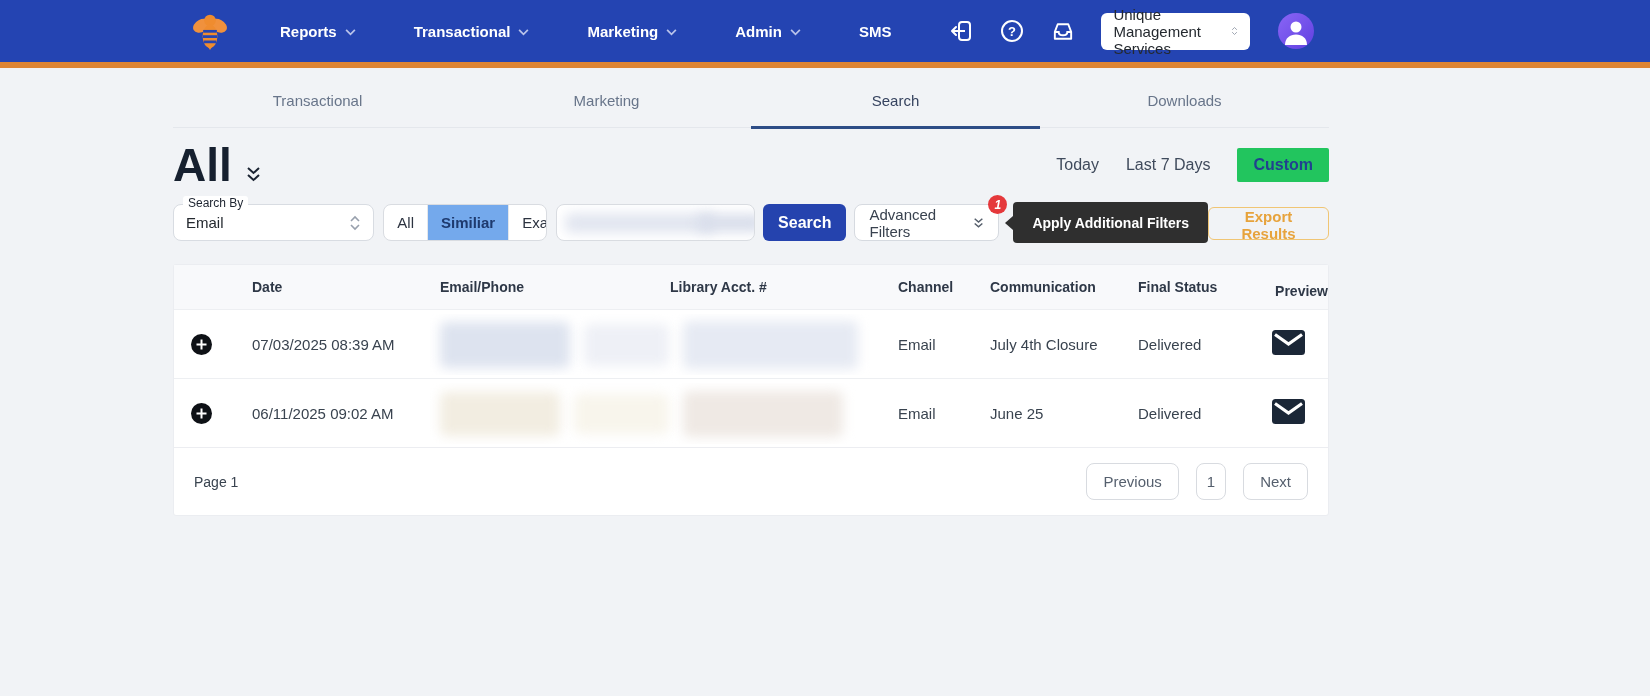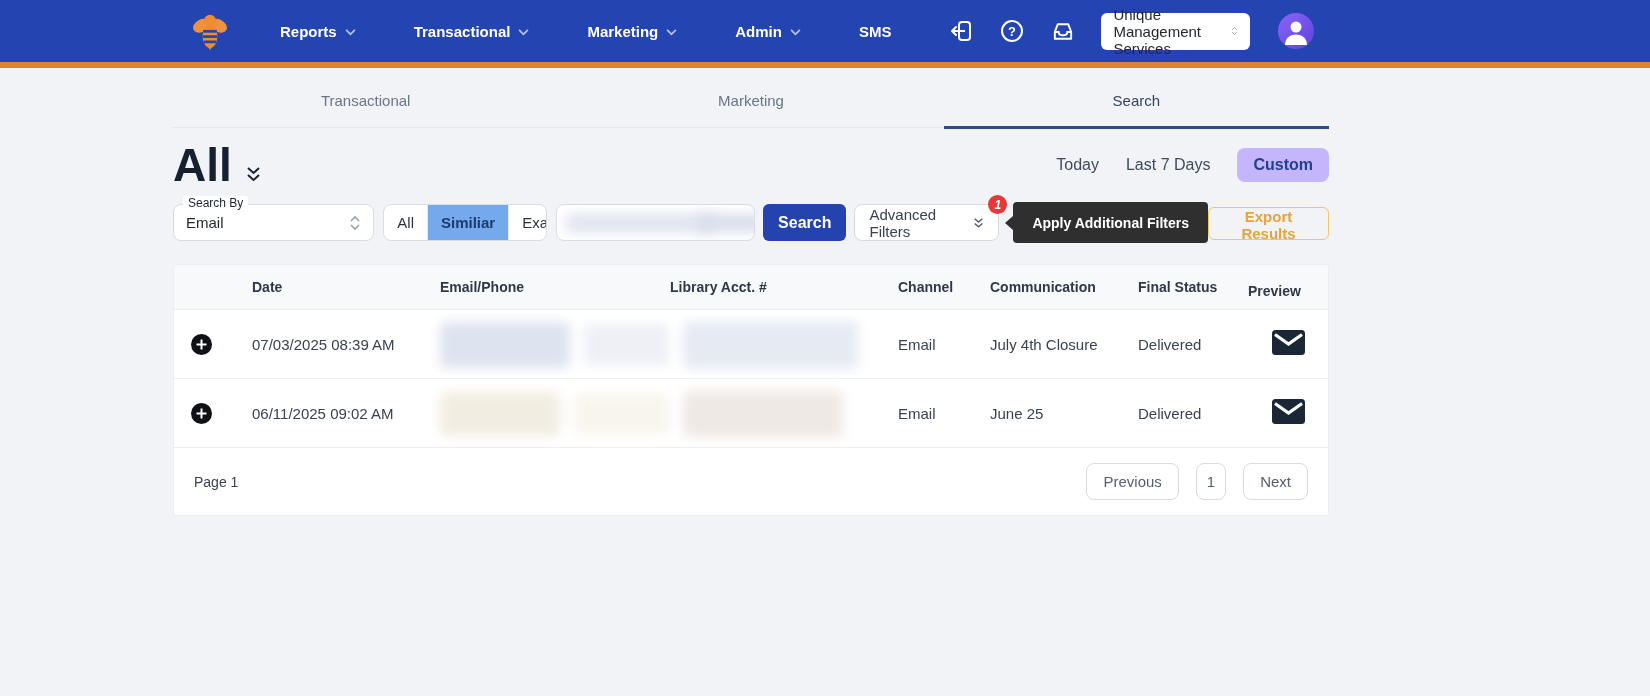--- a/index.html
+++ b/index.html
@@ -25,21 +25,21 @@
 
   
   .title-row { width:1156px; margin:14px 0 0 173px; display:flex; align-items:center; }
   .page-title { font-size:46px; font-weight:700; color:#16202f; line-height:1; }
   .title-chevron { margin:22px 0 0 14px; color:#1a2332; cursor:pointer; }
   .date-group { margin-left:auto; display:flex; align-items:center; gap:27px; }
   .date-input-wrap { width:243px; height:37px; background:#fff; border:1px solid #d4d8df; border-radius:8px; display:flex; align-items:center; padding:0 11px; }
   .date-input-wrap input { border:none; outline:none; flex:1; font-family:"Liberation Sans",sans-serif; font-size:15px; color:#2c3340; background:transparent; }
   .date-clear { cursor:pointer; display:flex; align-items:center; }
   .preset { font-size:16px; color:#3f4a5c; cursor:pointer; white-space:nowrap;text-align:center; }
-  .preset.active { background:#c4b5fd; color:#21418f; font-weight:700; border-radius:8px; padding:8px 16px; }
+  .preset.active { background:#22c55e; color:#21418f; font-weight:700; border-radius:2px; padding:8px 16px; }
 
   
   .filter-row { width:1156px; margin:16px 0 0 173px; display:flex; align-items:flex-start; }
   .searchby { position:relative; width:230px; height:37px; background:#fff; border:1px solid #d8dce2; border-radius:8px; display:flex; align-items:center; justify-content:space-between; padding:12px 12px; cursor:pointer; }
   .searchby-label { position:absolute; top:-9px; left:9px; background:#fff; padding:0 5px; font-size:12px; color:#1d2430; border-radius:3px; }
   .searchby-value { font-size:15px; color:#24292f; }
   .segmented { display:flex; margin-left:9px; border:1px solid #d9dce1; border-radius:8px; overflow:hidden; background:#fff; height:37px; }
   .seg { display:flex; align-items:center; padding:0 13px; font-size:15px; color:#2c3340; cursor:pointer; border-left:1px solid #e4e7eb; }
   .seg:first-child { border-left:none; }
   .seg.active { background:#74a9ec; color:#1e3a6e; font-weight:700; }
@@ -50,21 +50,21 @@
   .adv-badge { position:absolute; top:-10px; right:-9px; width:19px; height:19px; border-radius:50%; background:#e5383b; color:#fff; font-size:12px; font-weight:700; display:flex; align-items:center; justify-content:center; font-style:italic; }
   .tooltip { position:relative; margin-left:14px; margin-top:-2px; height:41px; background:#2f2f2f; border-radius:4px; display:flex; align-items:center; padding:0 19px; color:#fff; font-size:14px; font-weight:700; white-space:nowrap; }
   .tooltip::before { content:""; position:absolute; left:-8px; top:50%; transform:translateY(-50%); border-top:7px solid transparent; border-bottom:7px solid transparent; border-right:8px solid #2f2f2f; }
   .export-btn { margin-left:auto; align-self:center; height:33px; padding:0 14px; background:transparent; border:1px solid #f0c574; color:#e7a33c; font-size:15px; font-weight:700; border-radius:6px; cursor:pointer; font-family:"Liberation Sans",sans-serif; }
 
   
   .table-card { width:1156px; margin:21px 0 0 173px; background:#fff; border:1px solid #ebedf1; border-radius:3px; }
   .trow { display:grid; grid-template-columns:68px 188px 230px 228px 92px 148px 120px 1fr; align-items:center; }
   .thead { height:44px; background:#f8f9fb; font-size:14px; font-weight:700; color:#2e3847; }
   .thead > div, .tbody-row > div { padding-left:10px; }
-  .th-preview { text-align:left; padding-left:0 !important;margin-top:8px; }
+  .th-preview { text-align:right; padding-left:0 !important;margin-top:8px; }
   .tbody-row { height:69px; border-top:1px solid #edeff2; font-size:15px; color:#39434f; position:relative; }
   .expand-cell { padding-left:16px !important; display:flex; align-items:center; }
   .expand-btn { cursor:pointer; display:flex; }
   .redacted { position:absolute; left:256px; top:4px; width:440px; height:61px; overflow:hidden; display:flex; align-items:center; gap:14px; padding-left:6px; }
   .preview-cell { display:flex; justify-content:center; padding-left:0 !important; }
   .preview-cell svg { cursor:pointer; }
 
   
   .pagination { height:68px; border-top:1px solid #ecedf1; display:flex; align-items:center; padding:0 20px; }
   .page-label { font-size:14px; color:#39434f; }
@@ -161,20 +161,23 @@
   <nav class="tabs">
     <div class="tab">
         <span>Transactional</span>
       </div>
     <div class="tab">
         <span>Marketing</span>
       </div>
     <div class="tab active">
         <span>Search</span>
       </div>
+    <div class="tab">
+        <span>Downloads</span>
+      </div>
   </nav>
 
   <div class="title-row">
     <h1 class="page-title">All</h1>
     <span class="title-chevron">
       <svg width="15" height="16" viewBox="0 0 15 16">
           <path d="M2 2l5.5 5L13 2" stroke="#1a2332" stroke-width="2" fill="none"></path>
           <path d="M2 9l5.5 5L13 9" stroke="#1a2332" stroke-width="2" fill="none"></path>
         </svg>
     </span>

